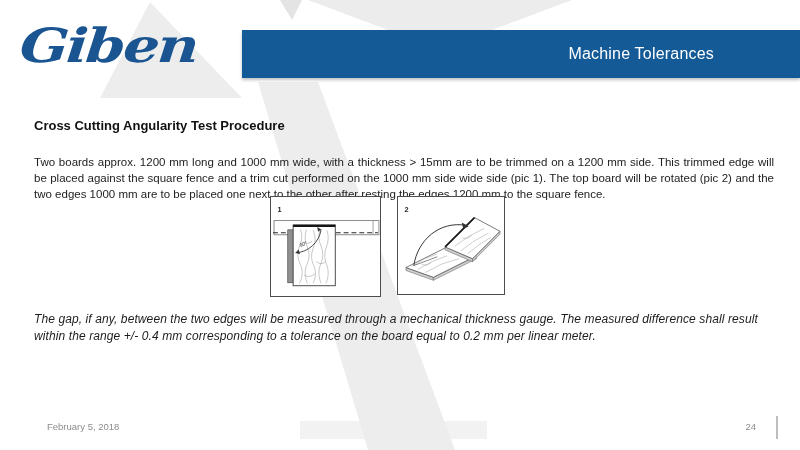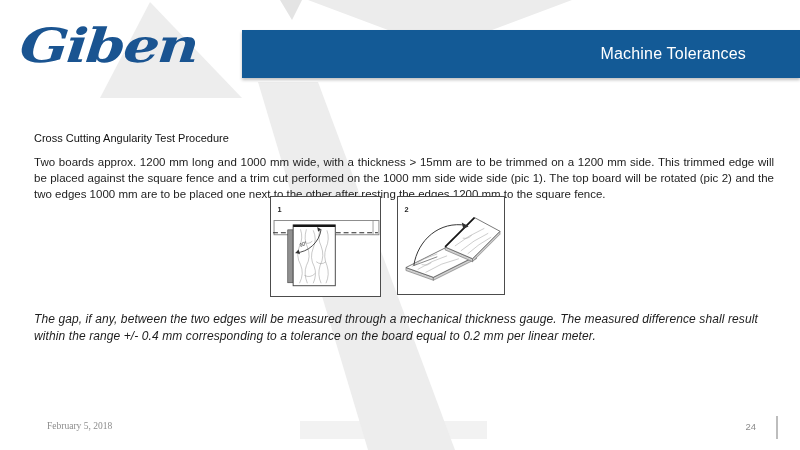--- a/index.html
+++ b/index.html
@@ -22,26 +22,26 @@
   }
   
   .header-bar{
     position:absolute;left:242px;top:30px;width:558px;height:48px;z-index:2;
     background:#135a96;
     display:flex;align-items:center;justify-content:flex-end;
     box-shadow:0 2px 3px rgba(0,0,0,0.25);
   }
   .header-title{
     color:#ffffff;font-size:16px;font-weight:400;
-    padding-right:54px;letter-spacing:0.2px;
+    padding-right:86px;letter-spacing:0.2px;
   }
   
   .heading{
-    position:absolute;left:34px;top:132px;z-index:2;
-    font-size:11px;font-weight:400;color:#111111;
+    position:absolute;left:34px;top:118px;z-index:2;
+    font-size:13px;font-weight:700;color:#111111;
   }
   .para1{
     position:absolute;left:34px;top:154px;width:740px;z-index:2;
     font-size:11.5px;line-height:16px;color:#1d1d1d;
     text-align:justify;
   }
   .para2{
     position:absolute;left:34px;top:311px;width:742px;z-index:2;
     font-size:12px;line-height:16.5px;color:#1d1d1d;
     letter-spacing:0.1px;
@@ -51,21 +51,21 @@
   .figure{
     position:absolute;z-index:2;background:#ffffff;
     border:1px solid #4c4c4c;box-sizing:border-box;
   }
   .figure svg{display:block;}
   #fig1{left:270px;top:196px;width:111px;height:101px;}
   #fig2{left:397px;top:196px;width:108px;height:99px;}
   
   .footer-date{
     position:absolute;left:47px;top:421px;z-index:2;
-    font-size:9.5px;color:#8c8c8c;font-family:Liberation Serif, serif;
+    font-size:9.5px;color:#8c8c8c;
   }
   .footer-page{
     position:absolute;right:44px;top:421px;z-index:2;
     font-size:9.5px;color:#8c8c8c;
   }
   .footer-sep{
     position:absolute;left:776px;top:416px;width:2px;height:23px;
     background:#bdbdbd;z-index:2;
   }
 </style>

